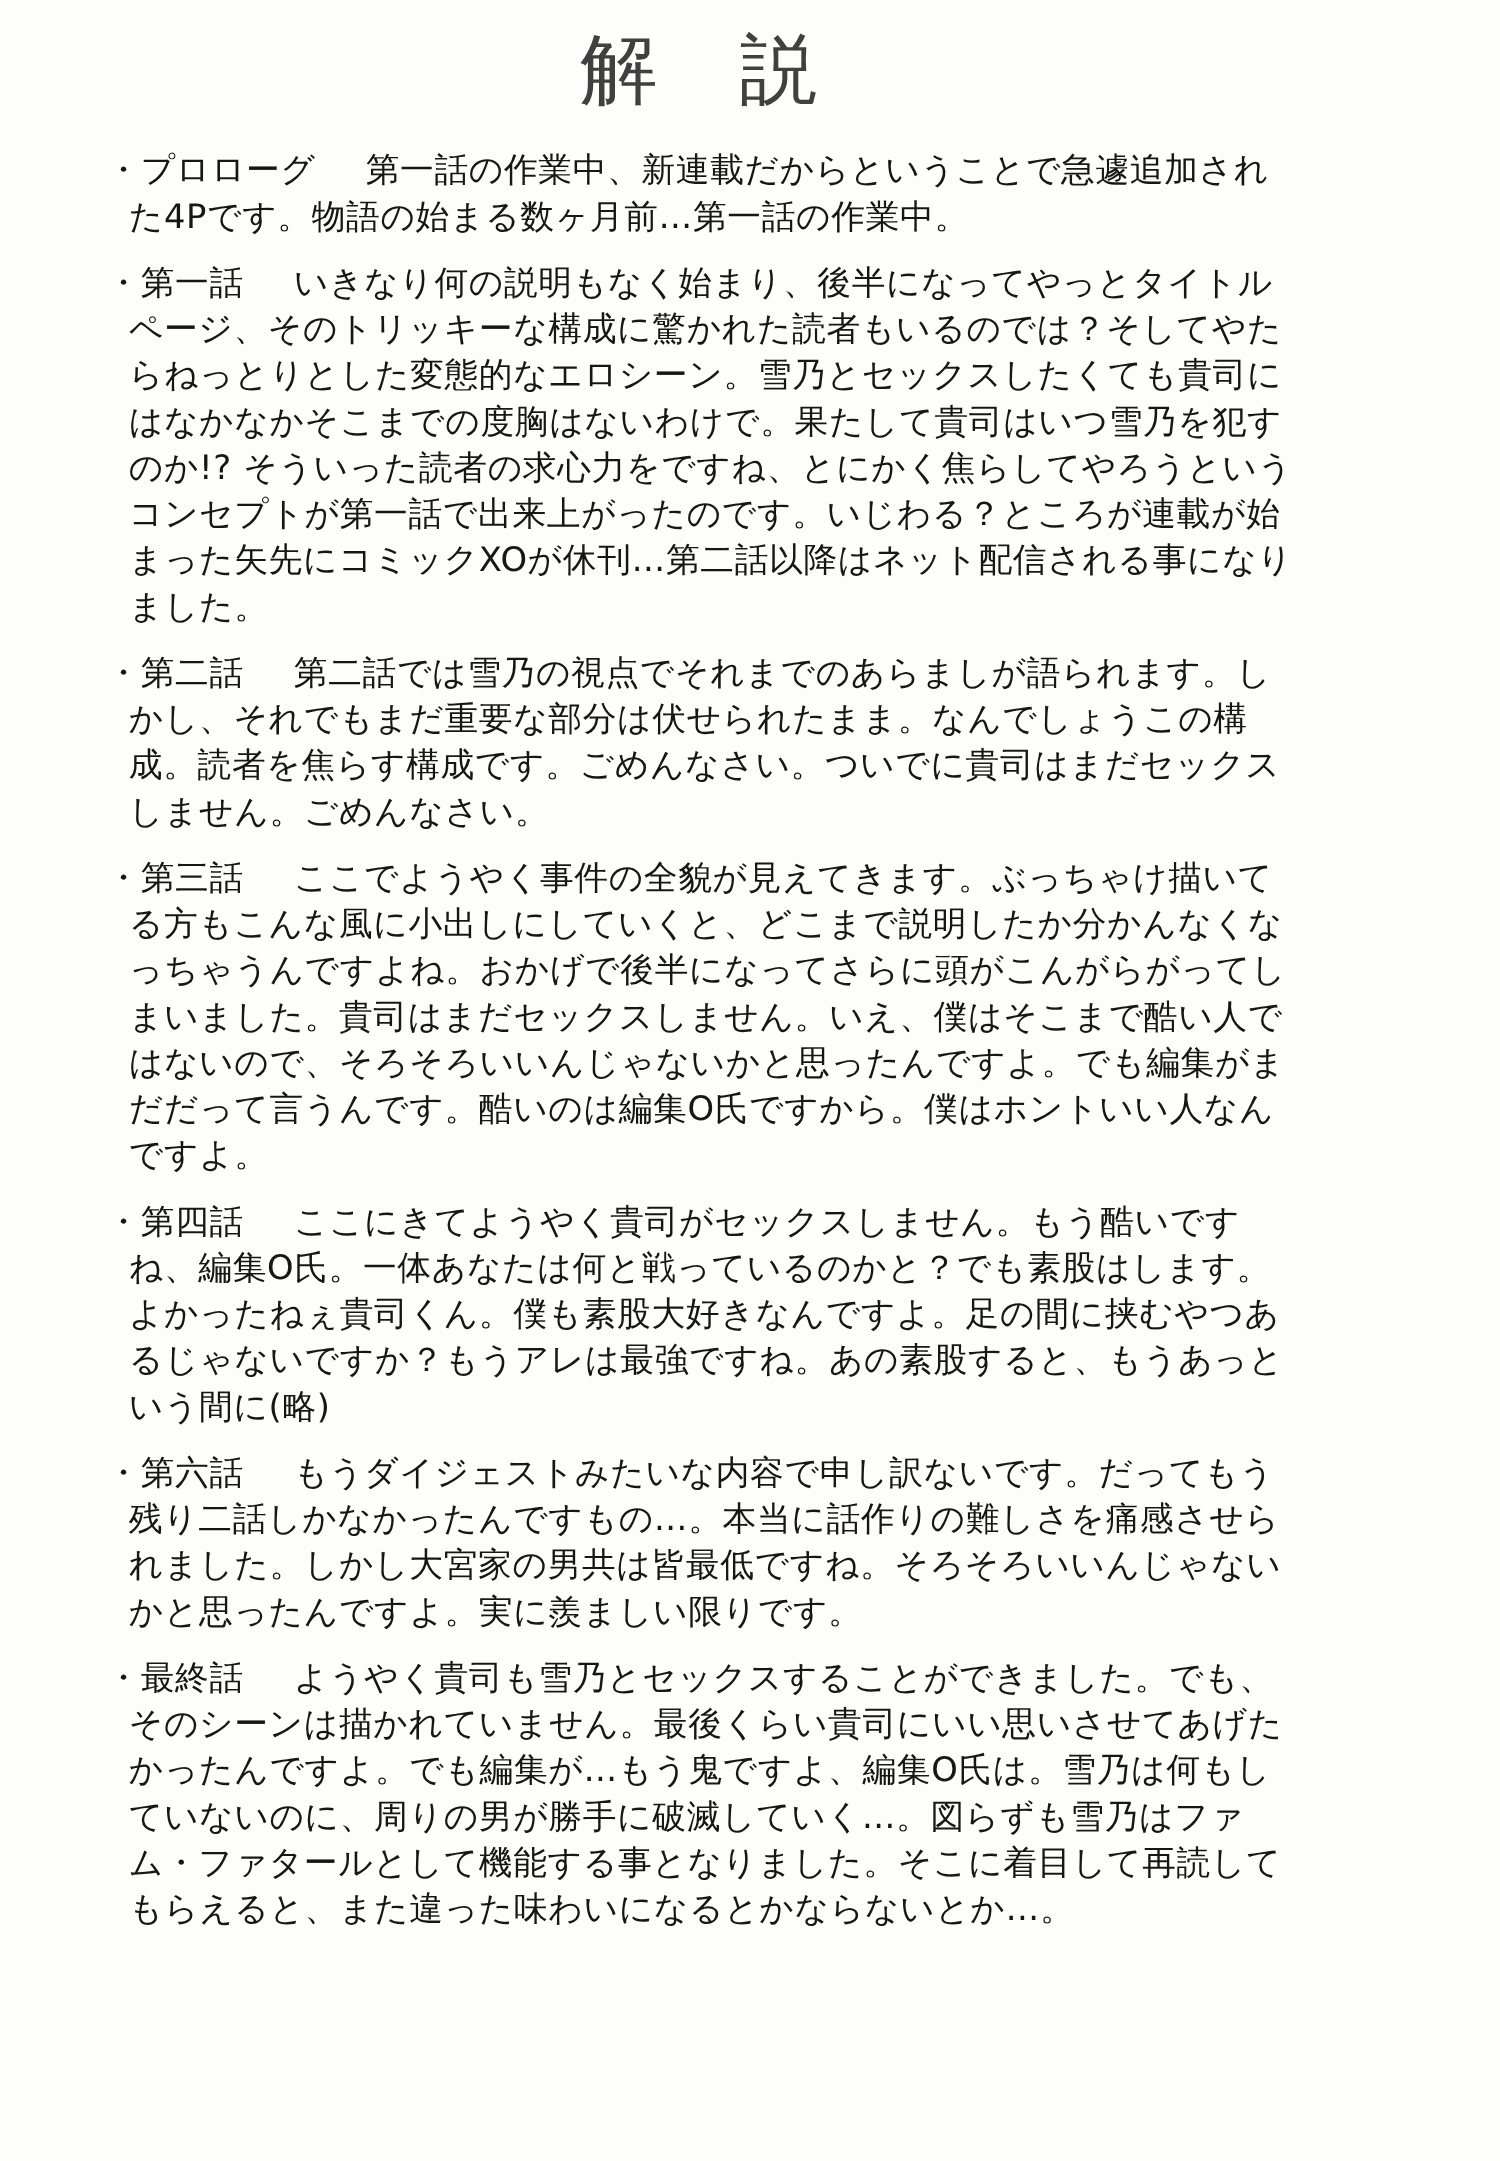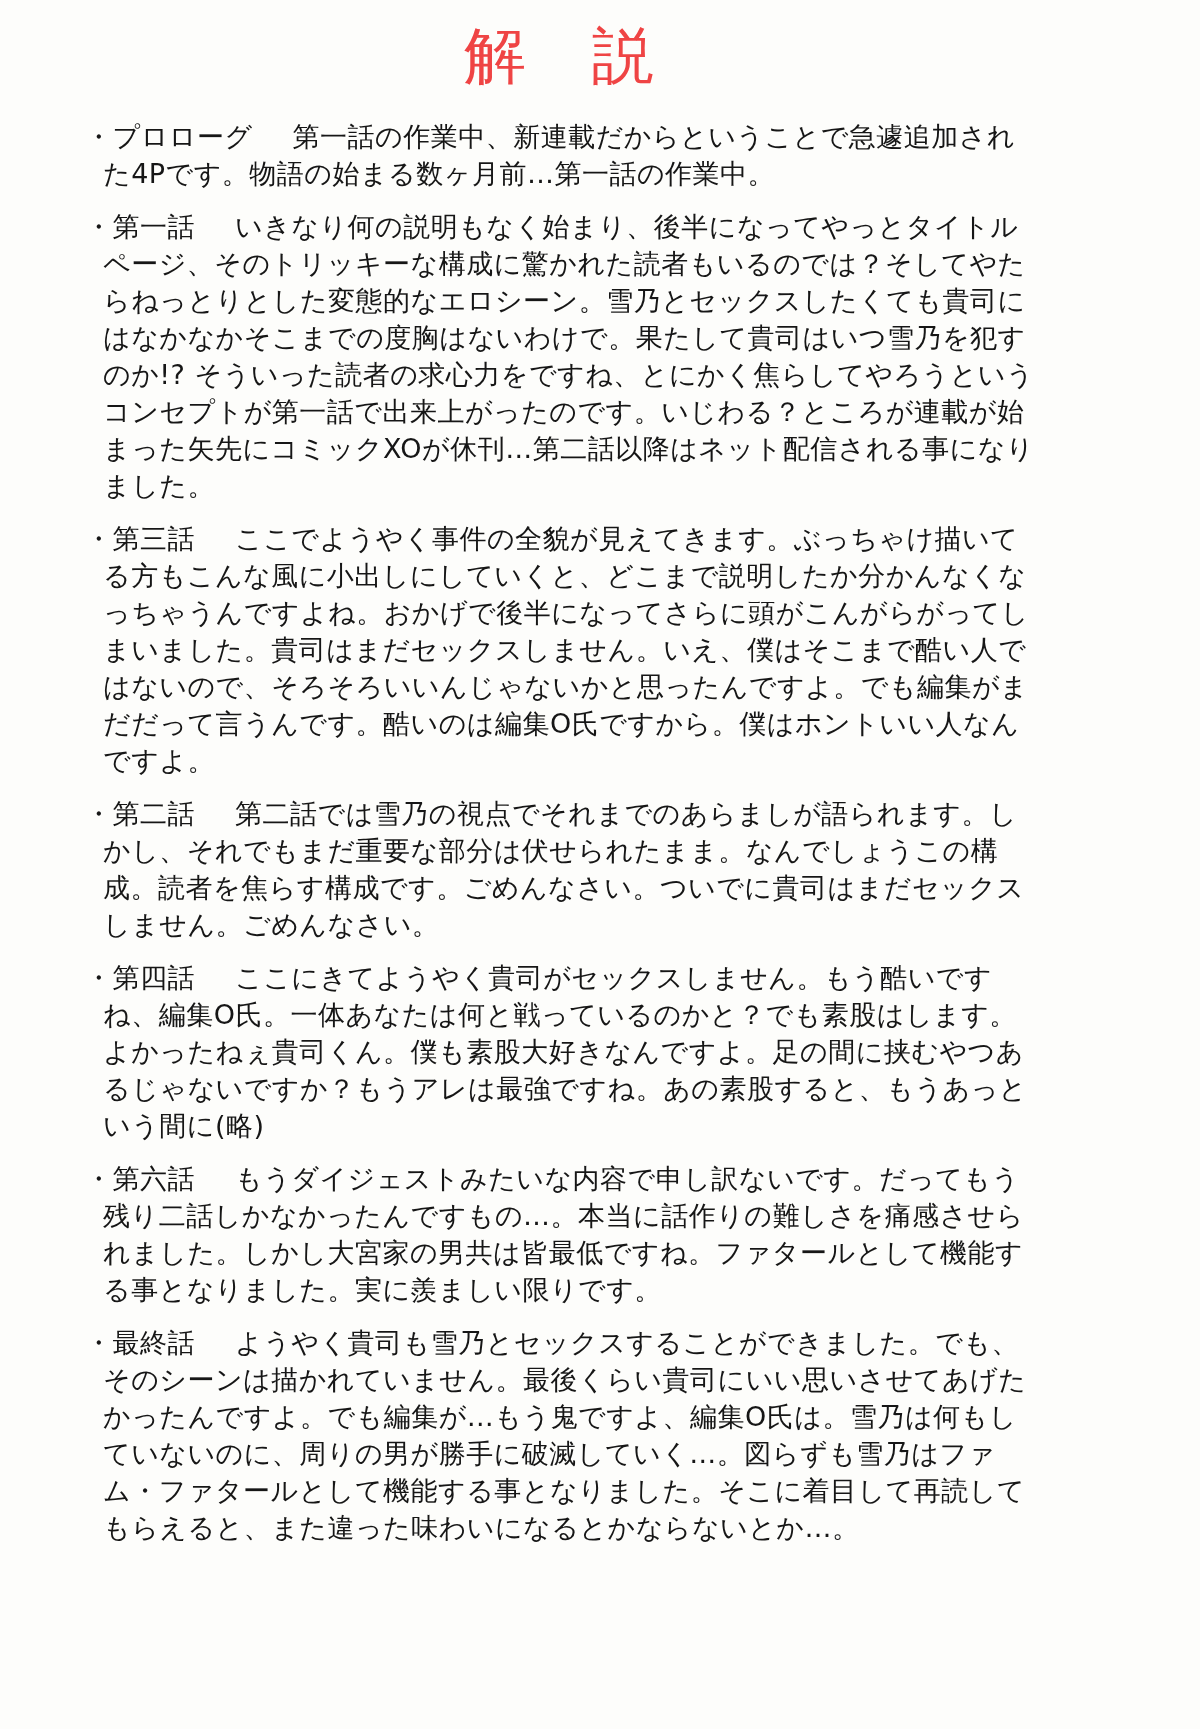--- a/index.html
+++ b/index.html
@@ -21,21 +21,21 @@
   .title {
     margin: 0;
     padding-top: 22px;
     width: 950px;
     margin-left: 85px;
     text-align: center;
     font-size: 62px;
     line-height: 1.1;
     font-weight: normal;
     letter-spacing: 2px;
-    color: #ef4444;
+    color: #404040;
   }
   .body {
     width: 952px;
     margin-left: 85px;
     margin-top: 28px;
     font-size: 27px;
     line-height: 37px;
     letter-spacing: 0.5px;
   }
   .section {
@@ -60,26 +60,26 @@
 
 <div class="page">
   <h1 class="title">解　説</h1>
 
   <div class="body">
 
     <p class="section"><span class="bullet">・</span><span class="section-label">プロローグ</span><span class="section-text">第一話の作業中、新連載だからということで急遽追加された4Pです。物語の始まる数ヶ月前…第一話の作業中。</span></p>
 
     <p class="section"><span class="bullet">・</span><span class="section-label">第一話</span><span class="section-text">いきなり何の説明もなく始まり、後半になってやっとタイトルページ、そのトリッキーな構成に驚かれた読者もいるのでは？そしてやたらねっとりとした変態的なエロシーン。雪乃とセックスしたくても貴司にはなかなかそこまでの度胸はないわけで。果たして貴司はいつ雪乃を犯すのか!? そういった読者の求心力をですね、とにかく焦らしてやろうというコンセプトが第一話で出来上がったのです。いじわる？ところが連載が始まった矢先にコミックXOが休刊…第二話以降はネット配信される事になりました。</span></p>
 
+    <p class="section"><span class="bullet">・</span><span class="section-label">第二話</span><span class="section-text">第二話では雪乃の視点でそれまでのあらましが語られます。しかし、それでもまだ重要な部分は伏せられたまま。なんでしょうこの構成。読者を焦らす構成です。ごめんなさい。ついでに貴司はまだセックスしません。ごめんなさい。</span></p>
+
     <p class="section"><span class="bullet">・</span><span class="section-label">第三話</span><span class="section-text">ここでようやく事件の全貌が見えてきます。ぶっちゃけ描いてる方もこんな風に小出しにしていくと、どこまで説明したか分かんなくなっちゃうんですよね。おかげで後半になってさらに頭がこんがらがってしまいました。貴司はまだセックスしません。いえ、僕はそこまで酷い人ではないので、そろそろいいんじゃないかと思ったんですよ。でも編集がまだだって言うんです。酷いのは編集O氏ですから。僕はホントいい人なんですよ。</span></p>
-
-    <p class="section"><span class="bullet">・</span><span class="section-label">第二話</span><span class="section-text">第二話では雪乃の視点でそれまでのあらましが語られます。しかし、それでもまだ重要な部分は伏せられたまま。なんでしょうこの構成。読者を焦らす構成です。ごめんなさい。ついでに貴司はまだセックスしません。ごめんなさい。</span></p>
 
     <p class="section"><span class="bullet">・</span><span class="section-label">第四話</span><span class="section-text">ここにきてようやく貴司がセックスしません。もう酷いですね、編集O氏。一体あなたは何と戦っているのかと？でも素股はします。よかったねぇ貴司くん。僕も素股大好きなんですよ。足の間に挟むやつあるじゃないですか？もうアレは最強ですね。あの素股すると、もうあっという間に(略)</span></p>
 
 
-    <p class="section"><span class="bullet">・</span><span class="section-label">第六話</span><span class="section-text">もうダイジェストみたいな内容で申し訳ないです。だってもう残り二話しかなかったんですもの…。本当に話作りの難しさを痛感させられました。しかし大宮家の男共は皆最低ですね。ファタールとして機能する事となりました。実に羨ましい限りです。</span></p>
+    <p class="section"><span class="bullet">・</span><span class="section-label">第六話</span><span class="section-text">もうダイジェストみたいな内容で申し訳ないです。だってもう残り二話しかなかったんですもの…。本当に話作りの難しさを痛感させられました。しかし大宮家の男共は皆最低ですね。そろそろいいんじゃないかと思ったんですよ。実に羨ましい限りです。</span></p>
 
 
     <p class="section"><span class="bullet">・</span><span class="section-label">最終話</span><span class="section-text">ようやく貴司も雪乃とセックスすることができました。でも、そのシーンは描かれていません。最後くらい貴司にいい思いさせてあげたかったんですよ。でも編集が…もう鬼ですよ、編集O氏は。雪乃は何もしていないのに、周りの男が勝手に破滅していく…。図らずも雪乃はファム・ファタールとして機能する事となりました。そこに着目して再読してもらえると、また違った味わいになるとかならないとか…。</span></p>
 
   </div>
 </div>
 
 </body></html>

